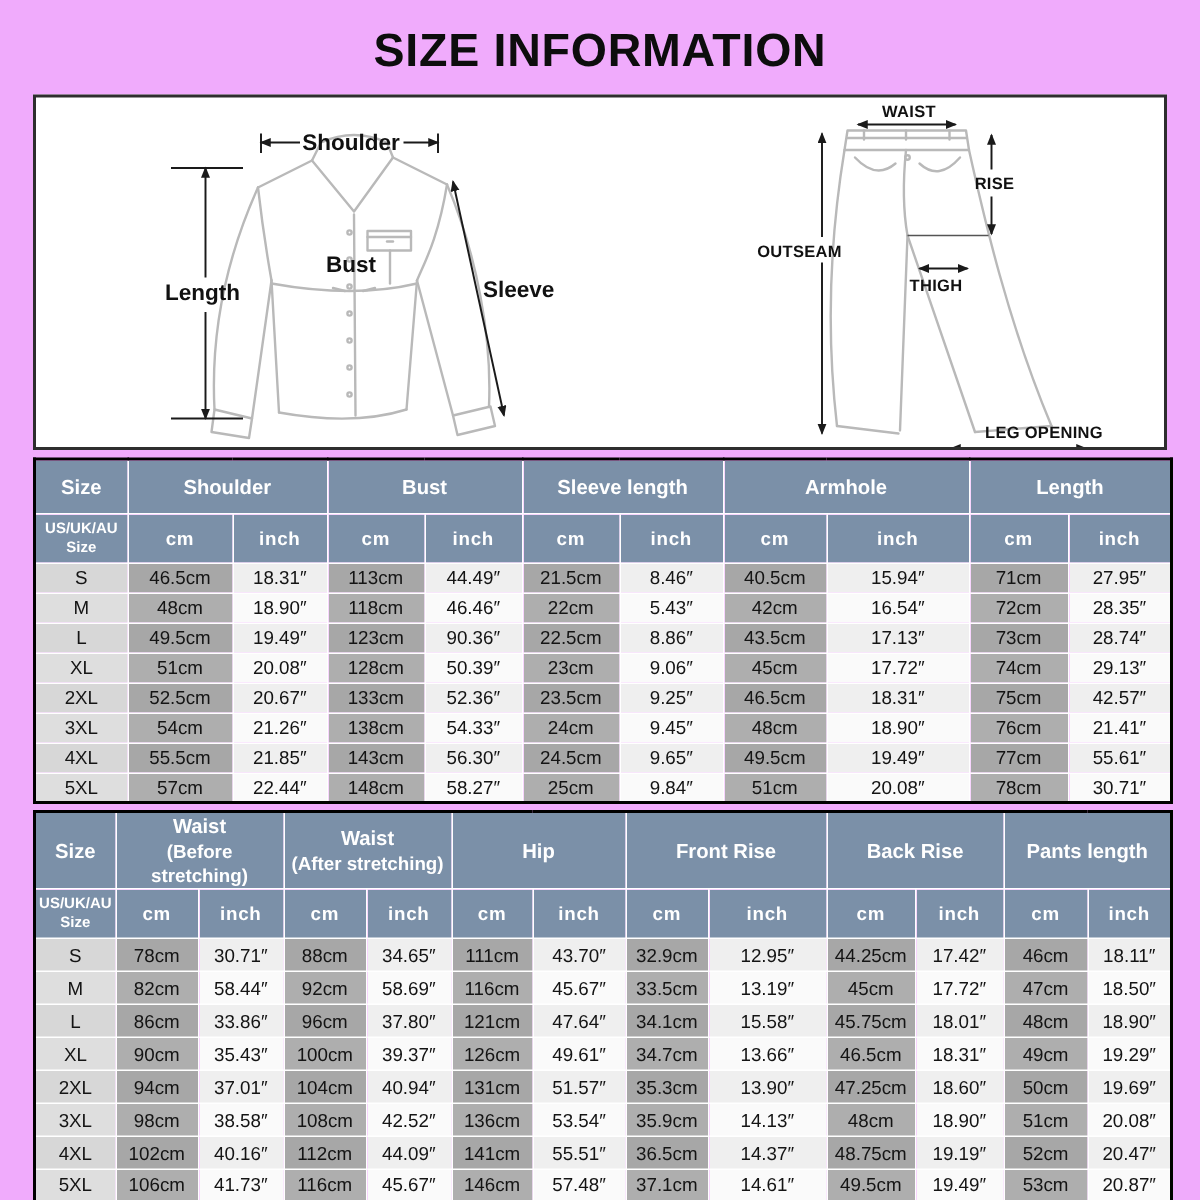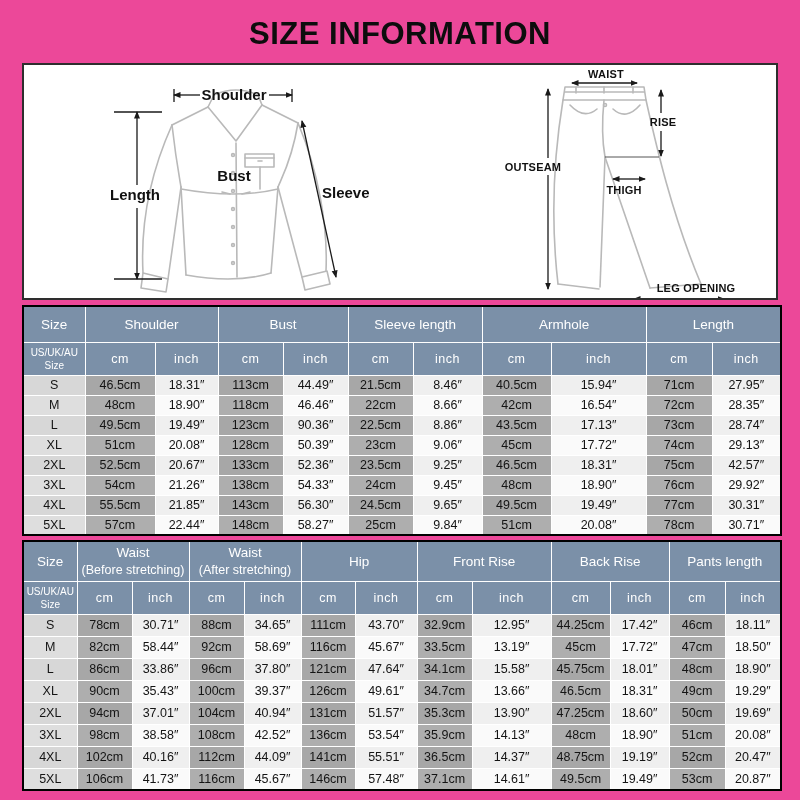--- a/index.html
+++ b/index.html
@@ -1,18 +1,18 @@
 <!DOCTYPE html>
 <html><head>
 <meta charset="utf-8">
 <style>
   * { margin:0; padding:0; box-sizing:border-box; }
   html,body { background:#ffffff; }
   .page {
-    position:relative; width:800px; height:800px; background:#ec4899;
+    position:relative; width:800px; height:800px; background:#f0abfc;
     font-family:"Liberation Sans", sans-serif; overflow:hidden;
   }
   .title {
     position:absolute; top:16px; left:0; width:100%;
     text-align:center; font-size:31px; font-weight:bold;
     letter-spacing:0.5px; color:#0d0d0d;
   }
   
   .diagram {
     position:absolute; left:22px; top:63px; width:756px; height:237px;
@@ -24,21 +24,21 @@
   .sketch { stroke:#b9b9b9; stroke-width:1.6; fill:none; stroke-linejoin:round; stroke-linecap:round; }
   .dim    { stroke:#1a1a1a; stroke-width:1.3; fill:none; }
   .thin   { stroke:#555555; stroke-width:1; fill:none; }
   .lblL   { font:bold 15px "Liberation Sans", sans-serif; fill:#111111; }
   .lblS   { font:bold 11px "Liberation Sans", sans-serif; fill:#111111; letter-spacing:0.2px; }
   
   .tbl { position:absolute; left:22px; border-collapse:collapse; table-layout:fixed; width:758px; border:2px solid #000000; }
   .tbl1 { top:305px; }
   .tbl2 { top:540px; }
   th, td { border:1px solid #ffffff; text-align:center; vertical-align:middle; padding:0; overflow:hidden; }
-  thead th { background:#7b90a8; color:#ffffff; font-weight:normal; }
+  thead th { background:#7b90a8; color:#ffffff; font-weight:bold; }
   .g  { font-size:13.5px; height:36px; }
   .tbl2 .g { height:40px; }
   .u  { font-size:12.5px; height:33px; letter-spacing:0.5px; }
   .us { font-size:10px; letter-spacing:0; }
   .us span { display:block; line-height:1.3; }
   .g span { display:block; line-height:1.3; }
   .g .l2 { font-size:12.5px; }
   tbody td { font-size:12.5px; color:#141414; }
   .tbl1 tbody tr { height:20px; }
   .tbl2 tbody tr { height:22px; }
@@ -207,21 +207,21 @@
           <td class="c-cm">71cm</td>
           <td class="c-inch">27.95″</td>
         </tr>
         <tr>
           <td class="c-size">M</td>
           <td class="c-cm">48cm</td>
           <td class="c-inch">18.90″</td>
           <td class="c-cm">118cm</td>
           <td class="c-inch">46.46″</td>
           <td class="c-cm">22cm</td>
-          <td class="c-inch">8.66″</td>
+          <td class="c-inch">5.43″</td>
           <td class="c-cm">42cm</td>
           <td class="c-inch">16.54″</td>
           <td class="c-cm">72cm</td>
           <td class="c-inch">28.35″</td>
         </tr>
         <tr>
           <td class="c-size">L</td>
           <td class="c-cm">49.5cm</td>
           <td class="c-inch">19.49″</td>
           <td class="c-cm">123cm</td>
@@ -263,34 +263,34 @@
           <td class="c-size">3XL</td>
           <td class="c-cm">54cm</td>
           <td class="c-inch">21.26″</td>
           <td class="c-cm">138cm</td>
           <td class="c-inch">54.33″</td>
           <td class="c-cm">24cm</td>
           <td class="c-inch">9.45″</td>
           <td class="c-cm">48cm</td>
           <td class="c-inch">18.90″</td>
           <td class="c-cm">76cm</td>
-          <td class="c-inch">29.92″</td>
+          <td class="c-inch">21.41″</td>
         </tr>
         <tr>
           <td class="c-size">4XL</td>
           <td class="c-cm">55.5cm</td>
           <td class="c-inch">21.85″</td>
           <td class="c-cm">143cm</td>
           <td class="c-inch">56.30″</td>
           <td class="c-cm">24.5cm</td>
           <td class="c-inch">9.65″</td>
           <td class="c-cm">49.5cm</td>
           <td class="c-inch">19.49″</td>
           <td class="c-cm">77cm</td>
-          <td class="c-inch">30.31″</td>
+          <td class="c-inch">55.61″</td>
         </tr>
         <tr>
           <td class="c-size">5XL</td>
           <td class="c-cm">57cm</td>
           <td class="c-inch">22.44″</td>
           <td class="c-cm">148cm</td>
           <td class="c-inch">58.27″</td>
           <td class="c-cm">25cm</td>
           <td class="c-inch">9.84″</td>
           <td class="c-cm">51cm</td>

